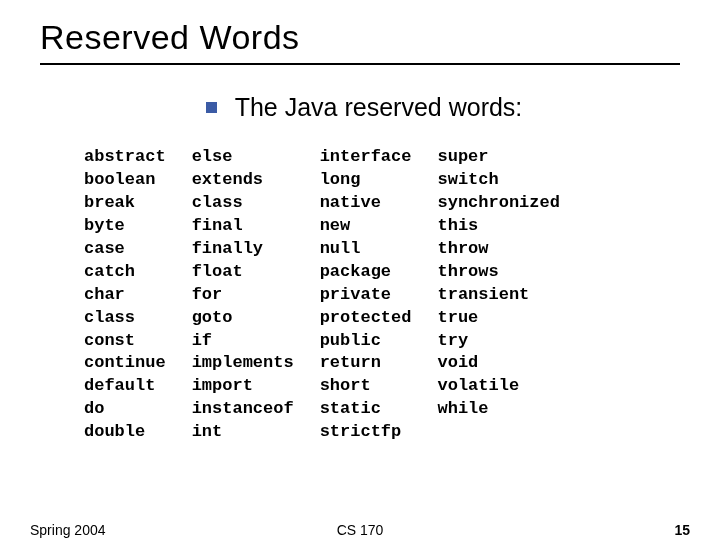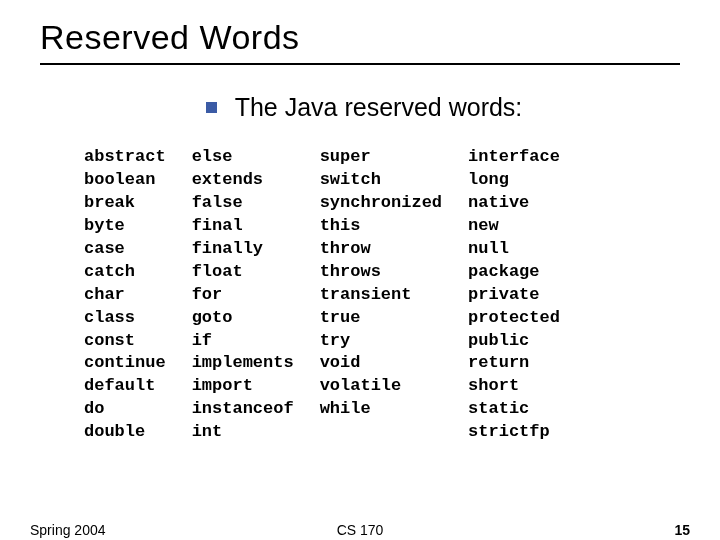--- a/index.html
+++ b/index.html
@@ -103,55 +103,55 @@
 catch
 char
 class
 const
 continue
 default
 do
 double</div>
     <div class="col" id="col1">else
 extends
-false
+class
 final
 finally
 float
 for
 goto
 if
 implements
 import
 instanceof
 int</div>
-    <div class="col" id="col3">super
-switch
-synchronized
-this
-throw
-throws
-transient
-true
-try
-void
-volatile
-while</div>
     <div class="col" id="col2">interface
 long
 native
 new
 null
 package
 private
 protected
 public
 return
 short
 static
 strictfp</div>
+    <div class="col" id="col3">super
+switch
+synchronized
+this
+throw
+throws
+transient
+true
+try
+void
+volatile
+while</div>
   </div>
   <div class="footer">
     <span class="footer-left">Spring 2004</span>
     <span class="footer-center">CS 170</span>
     <span class="footer-right">15</span>
   </div>
 </div>
 
 </body></html>

